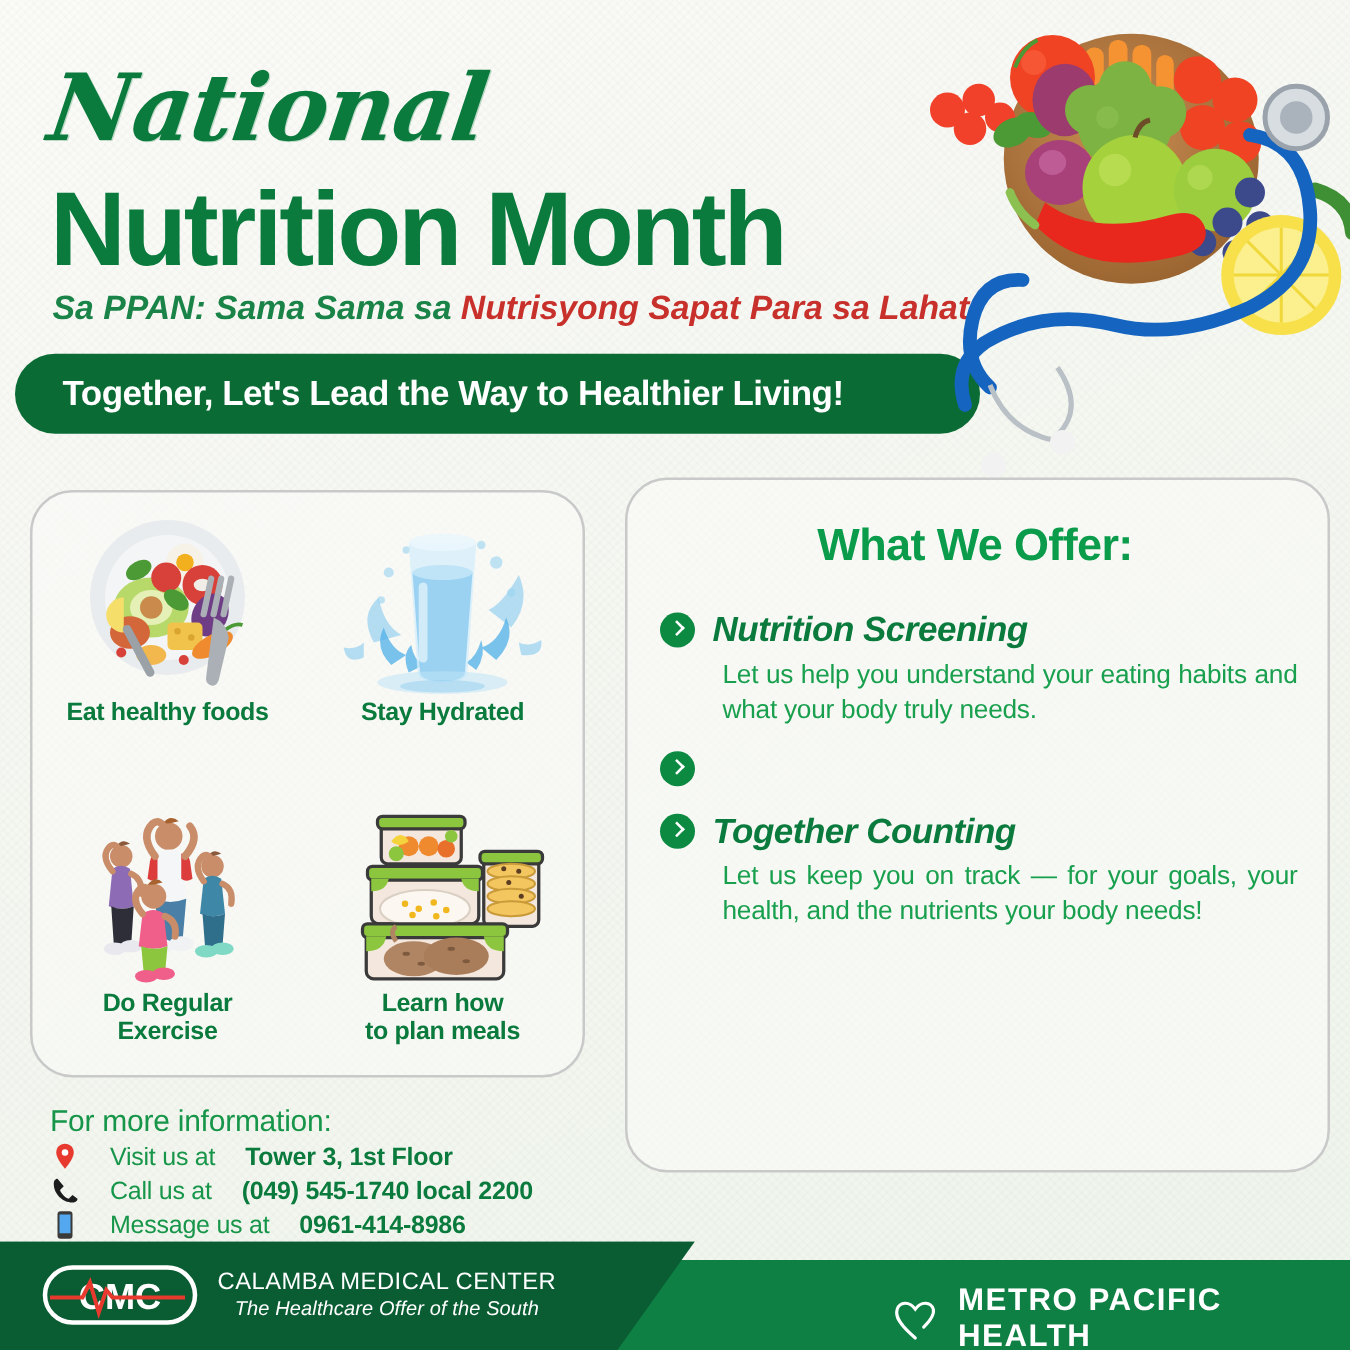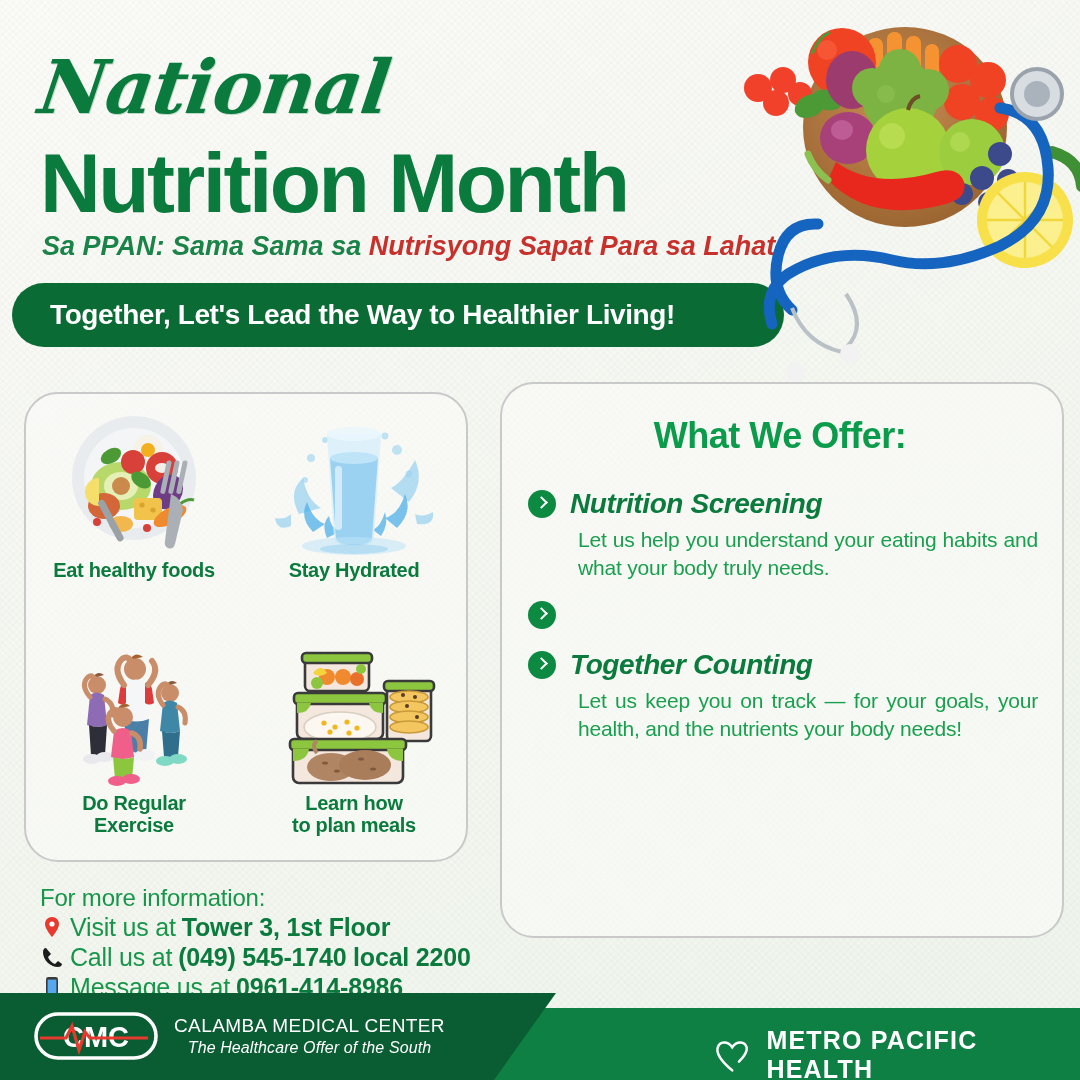--- a/index.html
+++ b/index.html
@@ -99,21 +99,21 @@
     color:#0a7a3d;letter-spacing:-.4px;
   }
   .offer-desc{
     margin:6px 0 0 50px;font-size:21px;line-height:1.32;
     color:#19a04e;text-align:justify;letter-spacing:-.2px;
   }
 
   
   .contact{position:absolute;left:40px;top:884px;width:470px;color:#17964a;}
   .contact-head{font-size:24px;letter-spacing:-.2px;}
-  .c-row{display:flex;align-items:center;gap:6px;font-size:25px;margin-top:1px;letter-spacing:-.2px;}
+  .c-row{display:flex;align-items:center;gap:24px;font-size:20px;margin-top:1px;letter-spacing:-.2px;}
   .c-row b{color:#0a7a3d;font-weight:700;}
   .c-ico{width:24px;height:26px;flex:0 0 24px;}
   .c-ico svg{width:100%;height:100%;}
 
   
   .foot-right{
     position:absolute;left:0;top:1008px;width:1080px;height:72px;
     background:#0f8044;
     clip-path:polygon(500px 0, 1080px 0, 1080px 72px, 430px 72px);
   }

